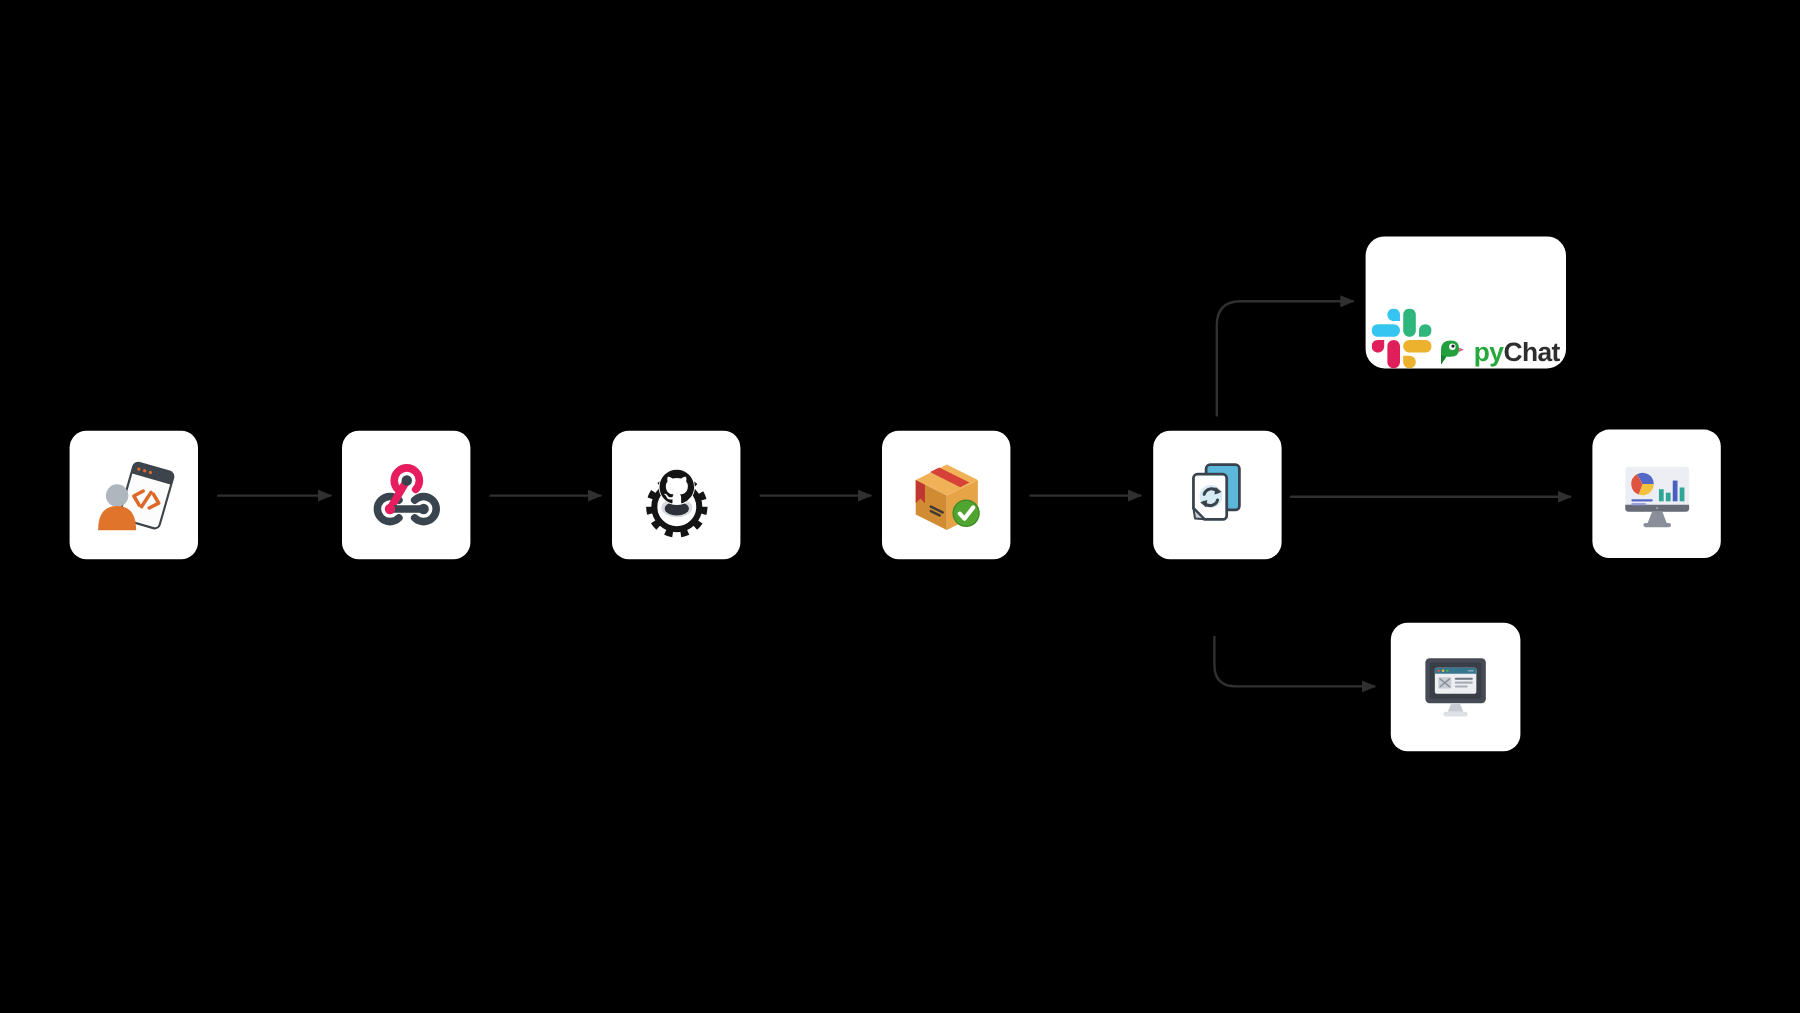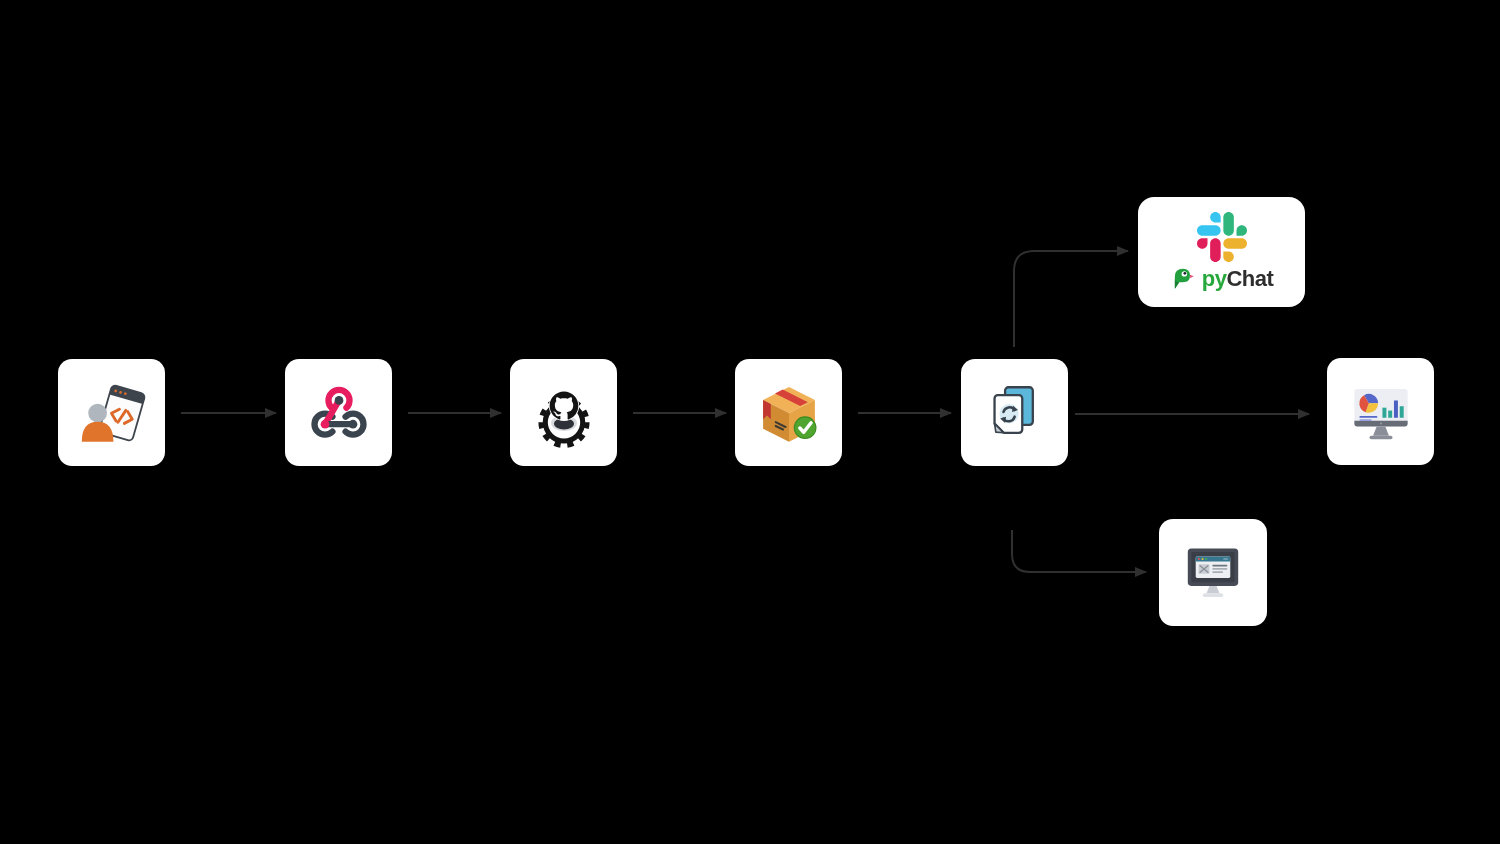--- a/index.html
+++ b/index.html
@@ -13,21 +13,21 @@
     display:flex;align-items:center;justify-content:center;
   }
   .node svg{display:block;}
   #node-developer{left:58px;top:359px;width:107px;height:107px;}
   #node-webhook{left:285px;top:359px;width:107px;height:107px;}
   #node-actions{left:510px;top:359px;width:107px;height:107px;}
   #node-package{left:735px;top:359px;width:107px;height:107px;}
   #node-sync{left:961px;top:359px;width:107px;height:107px;}
   #node-slack{
     left:1138px;top:197px;width:167px;height:110px;border-radius:16px;
-    flex-direction:column;gap:3px;
+    flex-direction:row;gap:3px;align-items:flex-end;
   }
   #node-dashboard{left:1327px;top:358px;width:107px;height:107px;}
   #node-app{left:1159px;top:519px;width:108px;height:107px;}
   .pychat-row{display:flex;align-items:center;gap:5px;}
   .pychat-text{font-size:22px;font-weight:bold;letter-spacing:-0.5px;line-height:1;}
   .pychat-text .py{color:#27A83C;}
   .pychat-text .chat{color:#2E2E2E;}
 </style>
 </head>
 <body>

